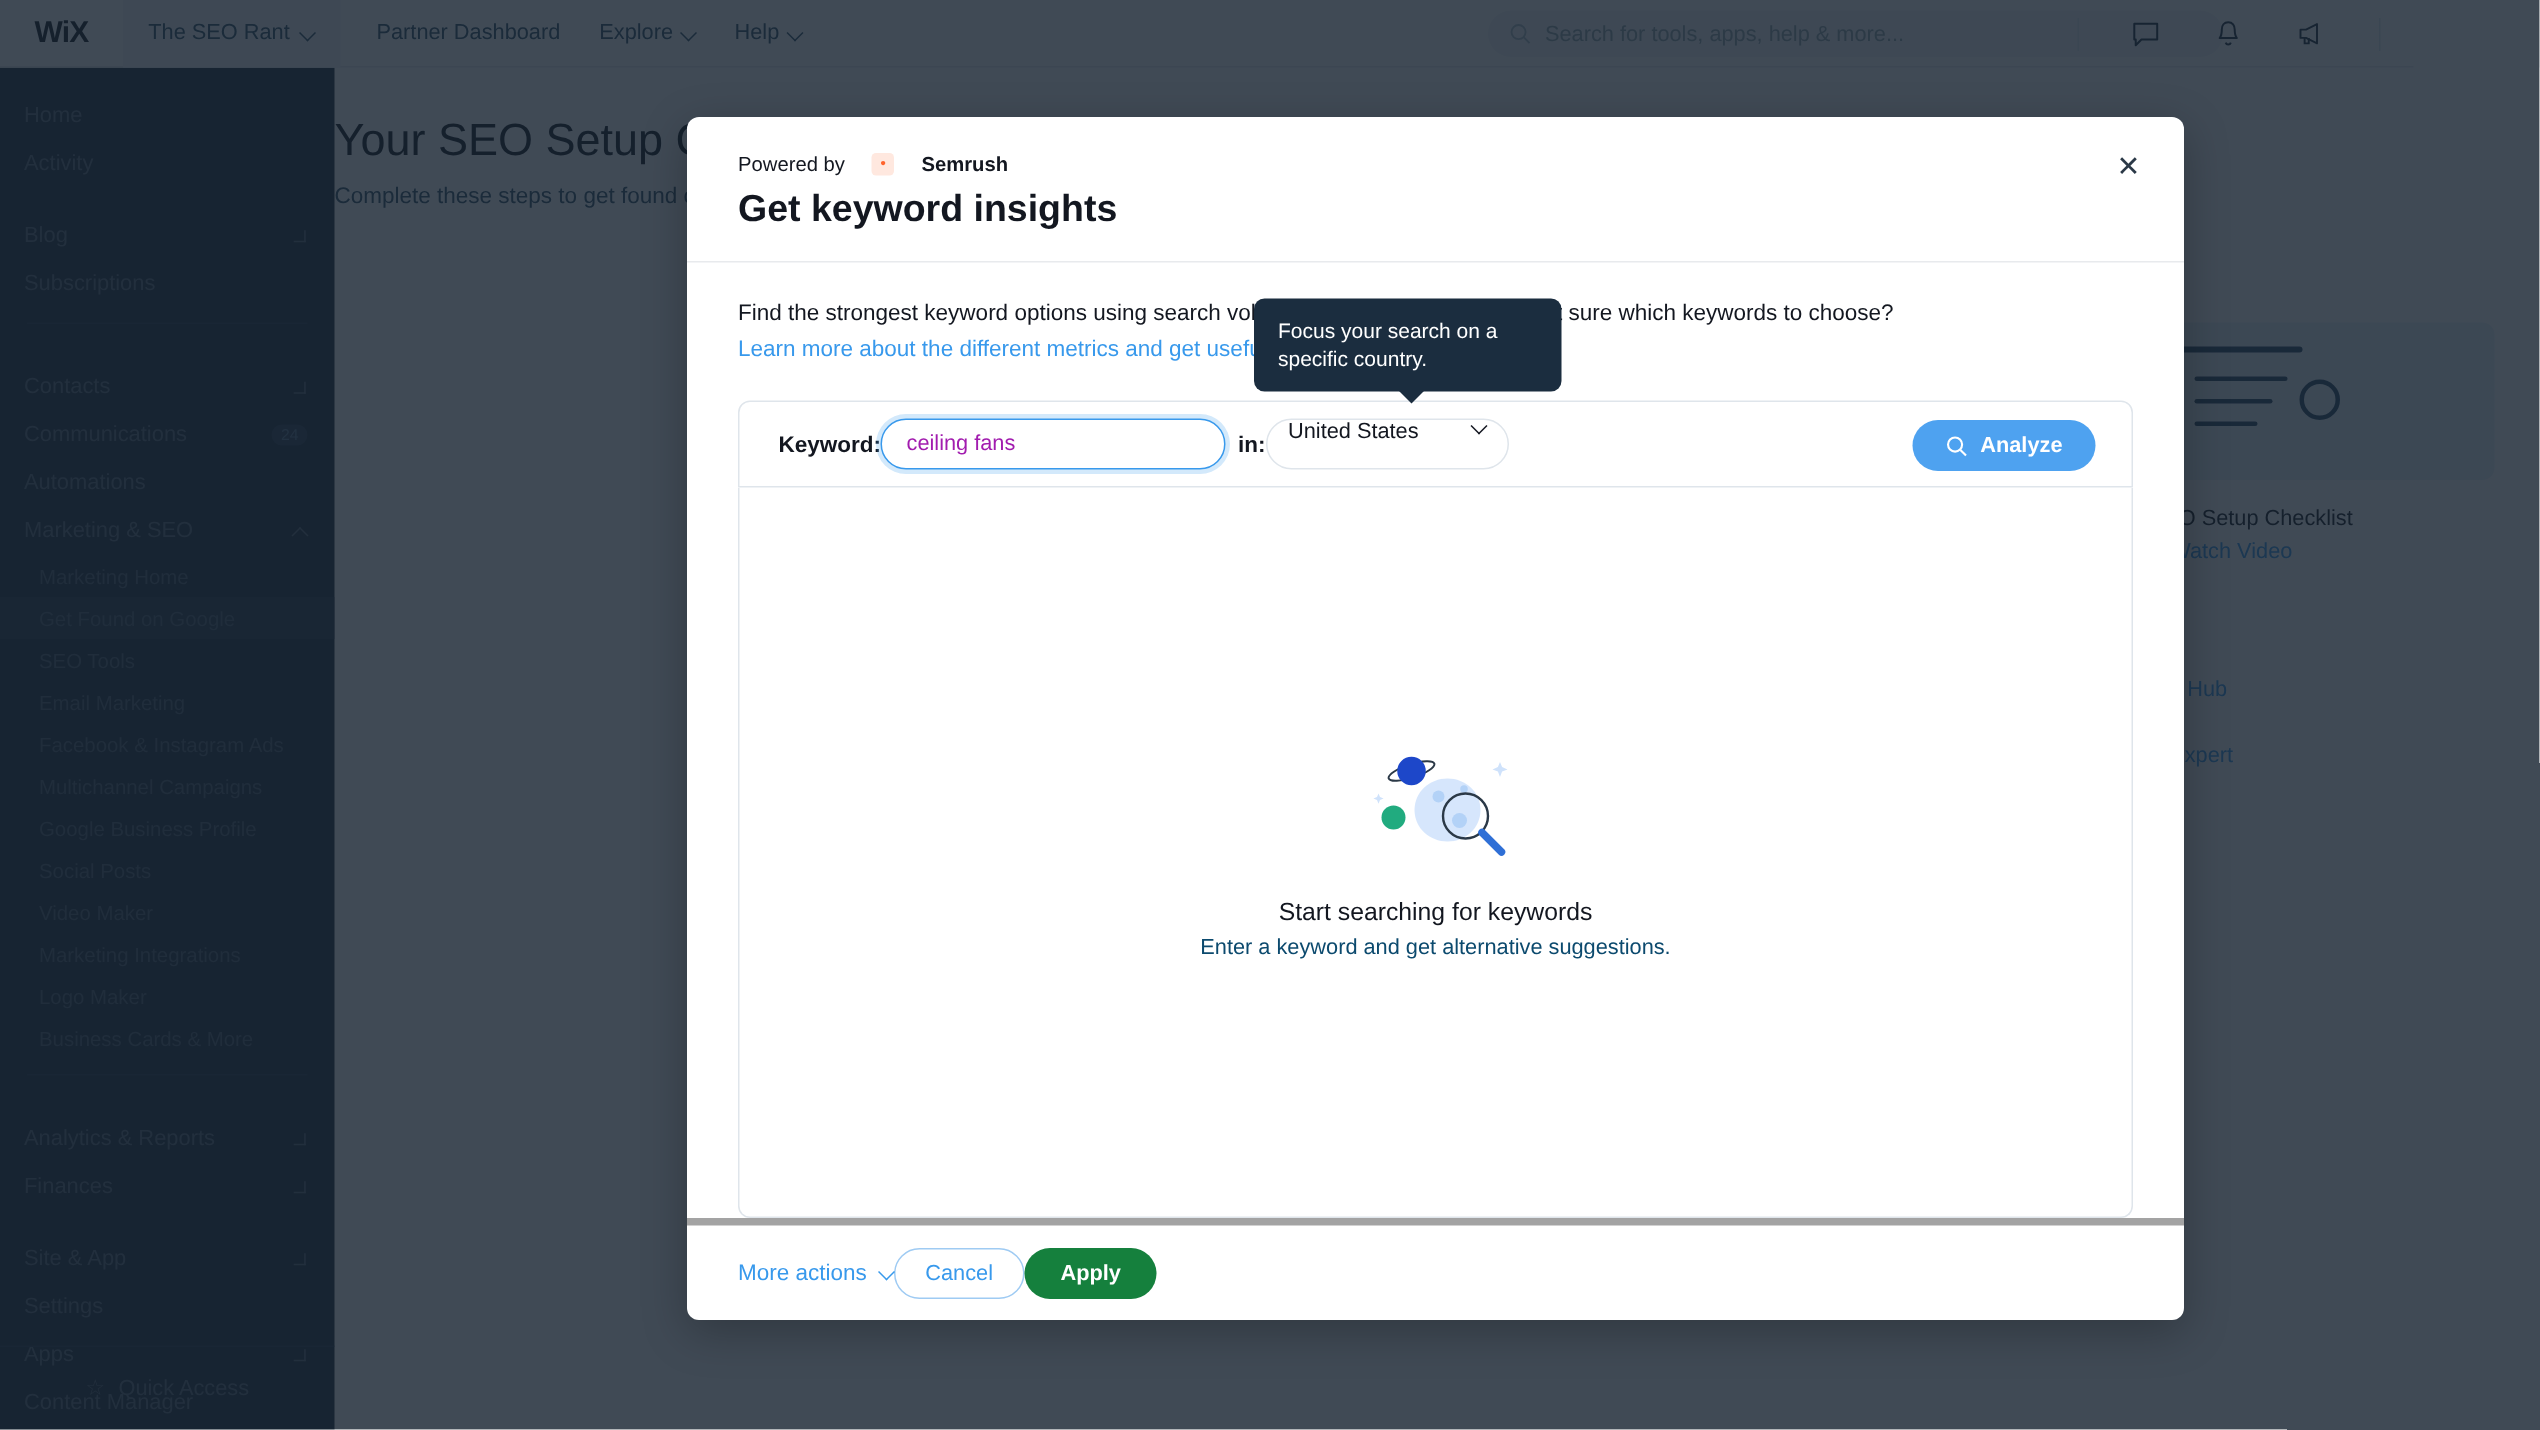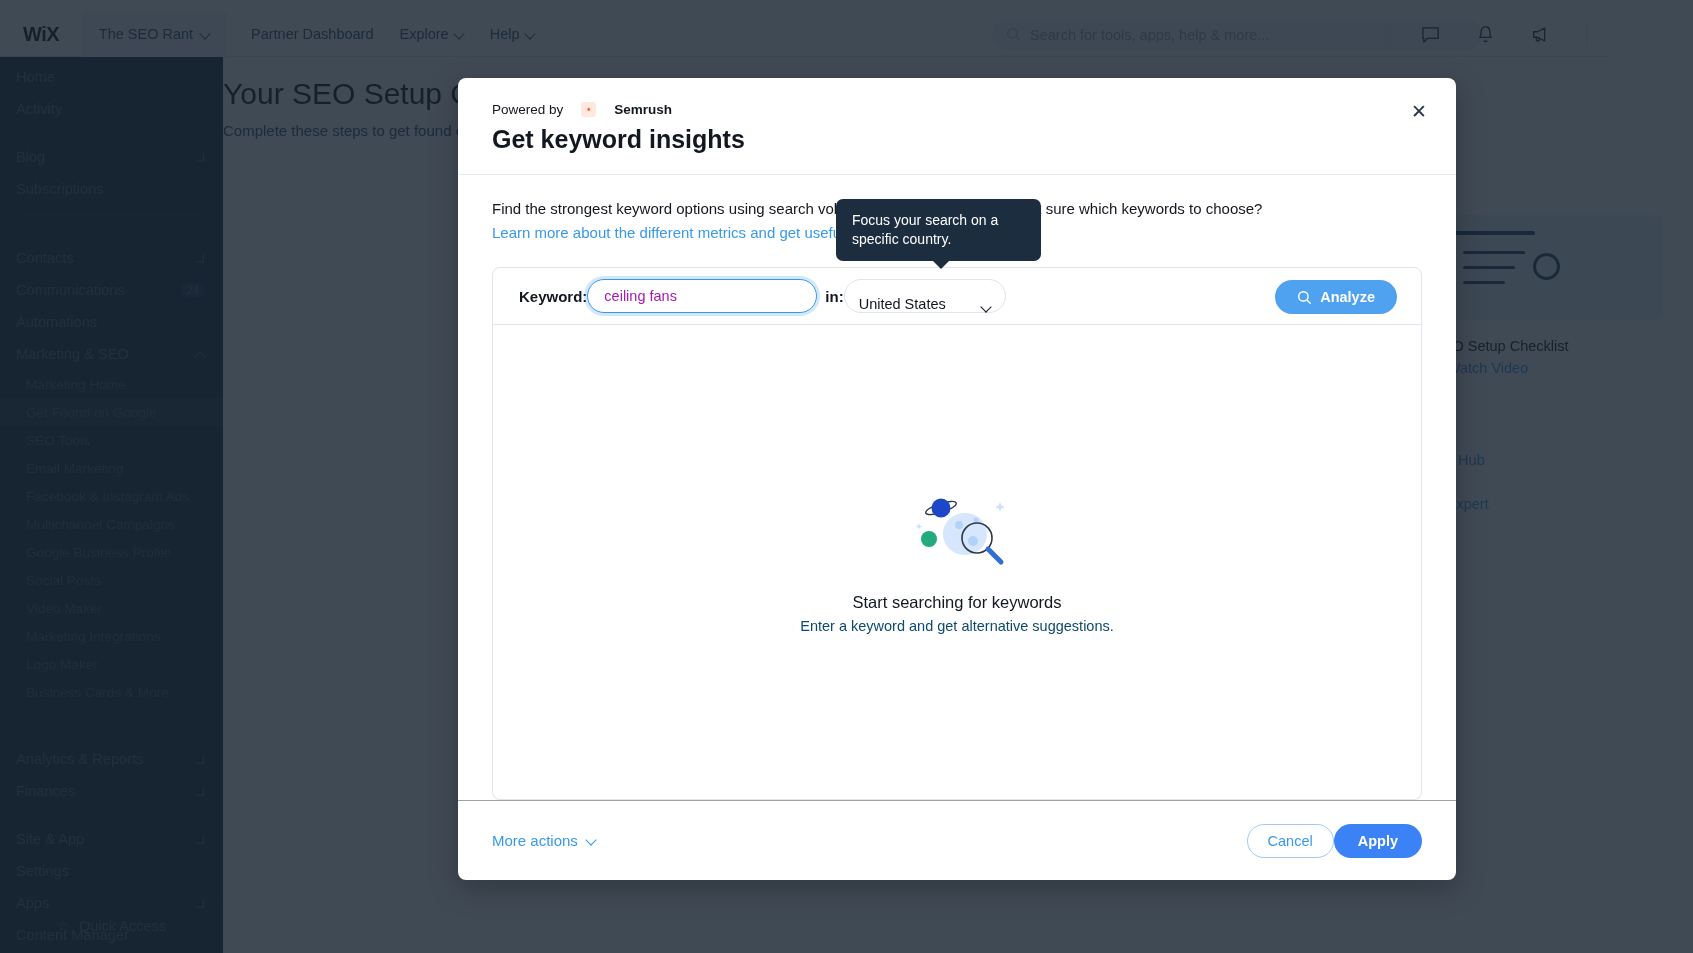--- a/index.html
+++ b/index.html
@@ -6,21 +6,21 @@
   html, body {
     width: 1693px; height: 953px;
     overflow: hidden;
     font-family: "Liberation Sans", sans-serif;
     background: #fff;
   }
   #app { position: relative; width: 1693px; height: 953px; }
 
   
   .topbar {
-    position: absolute; top: 12px; left: 0; width: 1609px; height: 45px;
+    position: absolute; top: 0; left: 0; width: 1609px; height: 45px;
     background: #ffffff; display: flex; align-items: center;
     border-bottom: 1px solid #e8eaed; z-index: 5;
   }
   .wix-logo {
     width: 82px; display: flex; align-items: center; justify-content: center;
     height: 45px; font-weight: 700; font-size: 20px; color: #131720;
     letter-spacing: -0.5px;
   }
   .site-chip {
     height: 45px; width: 145px; background: #f0f4f7;
@@ -146,21 +146,21 @@
   .lbl { font-size: 15px; color: #131720; font-weight: 700; }
   .kw-input {
     width: 230px; height: 34px; border-radius: 17px; border: 1px solid #3899ec;
     box-shadow: 0 0 0 3px rgba(56,153,236,0.22);
     padding: 0 16px; font-size: 14.5px; color: #a21caf; outline: none;
     font-family: "Liberation Sans", sans-serif; background: #fff;
   }
   .in-lbl { font-size: 15px; color: #131720; font-weight: 700; margin-left: 8px; }
   .country-sel {
     width: 162px; height: 34px; border-radius: 17px; border: 1px solid #dfe5eb;
-    display: flex; align-items: flex-end; justify-content: space-between;
+    display: flex; align-items: flex-start; justify-content: space-between;
     padding: 0 14px; font-size: 14.5px; color: #131720; cursor: pointer; background: #fff;
   }
   .analyze-btn {
     position: absolute; right: 24px; top: 12px; height: 34px; border-radius: 17px;
     background: #4EA2F0; color: #fff; display: flex; align-items: center;
     gap: 8px; padding: 0 22px; font-size: 14.5px; font-weight: 700; cursor: pointer; border: none;
     font-family: "Liberation Sans", sans-serif;
   }
   .results-pane {
     border: 1px solid #dfe5eb; border-top: none; border-radius: 0 0 8px 8px;
@@ -168,35 +168,35 @@
     flex-direction: column;
   }
   .empty-title { font-size: 16.5px; color: #131720; margin-top: 22px; }
   .empty-sub { font-size: 14.5px; color: #0c4a6e; margin-top: 6px; }
   .selected-wrap { border-top: 1px solid #e8eaed; padding: 20px 34px 22px 34px; }
   .sel-title { font-size: 16.5px; font-weight: 700; color: #131720; }
   .sel-box {
     margin-top: 14px; height: 36px; border: 1px solid #dfe5eb; border-radius: 5px;
   }
   .modal-foot {
-    border-top: 1px solid #a3a3a3; height: 80px; display: flex; align-items: center;
-    justify-content: space-between; padding: 0 34px;
+    border-top: 5px solid #a3a3a3; height: 68px; display: flex; align-items: center;
+    padding: 0 34px;
   }
   .more-actions {
     font-size: 15px; color: #3899ec; display: flex; align-items: center; gap: 9px; cursor: pointer;
   }
   .foot-btns { display: flex; align-items: center; gap: 0; }
   .btn-ghost {
     height: 34px; min-width: 80px; border-radius: 17px; border: 1px solid #9fcbf3;
     background: #fff; color: #3899ec; font-size: 14.5px; cursor: pointer; padding: 0 20px;
     font-family: "Liberation Sans", sans-serif;
   }
   .btn-primary {
     height: 34px; min-width: 80px; border-radius: 17px; border: none;
-    background: #3b82f6; color: #fff; font-size: 14.5px; font-weight: 700;
+    background: #15803d; color: #fff; font-size: 14.5px; font-weight: 700;
     cursor: pointer; padding: 0 24px; font-family: "Liberation Sans", sans-serif;
   }
 
   
   .tooltip {
     position: absolute; left: 836px; top: 199px; width: 205px;
     background: #1b2d3f; color: #fff; border-radius: 7px;
     padding: 12px 16px; font-size: 14px; line-height: 1.35; z-index: 40;
   }
   .tooltip::after {

